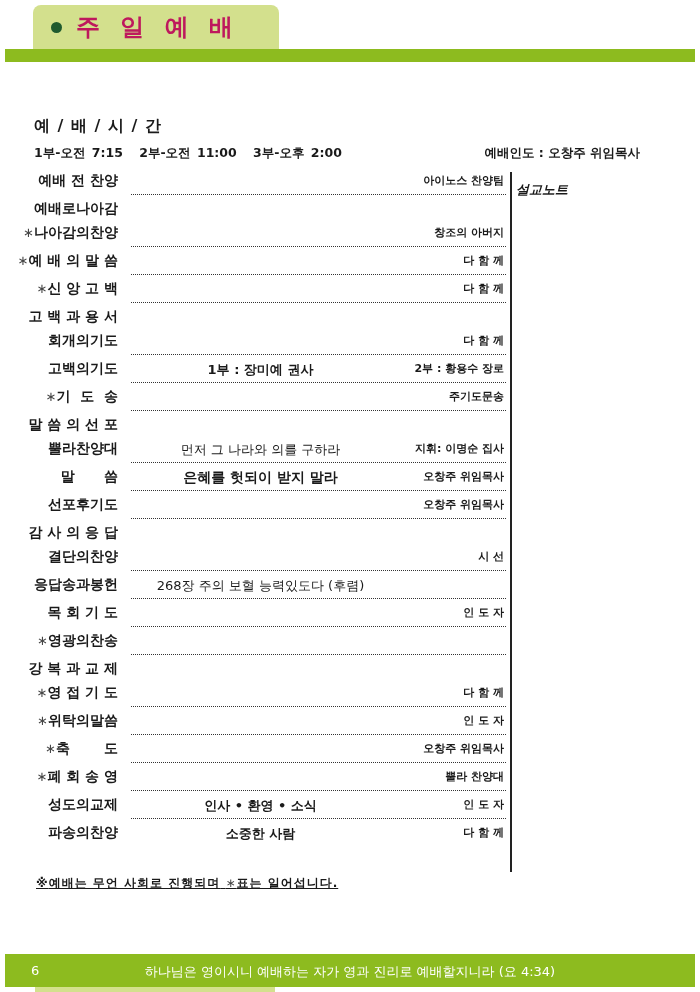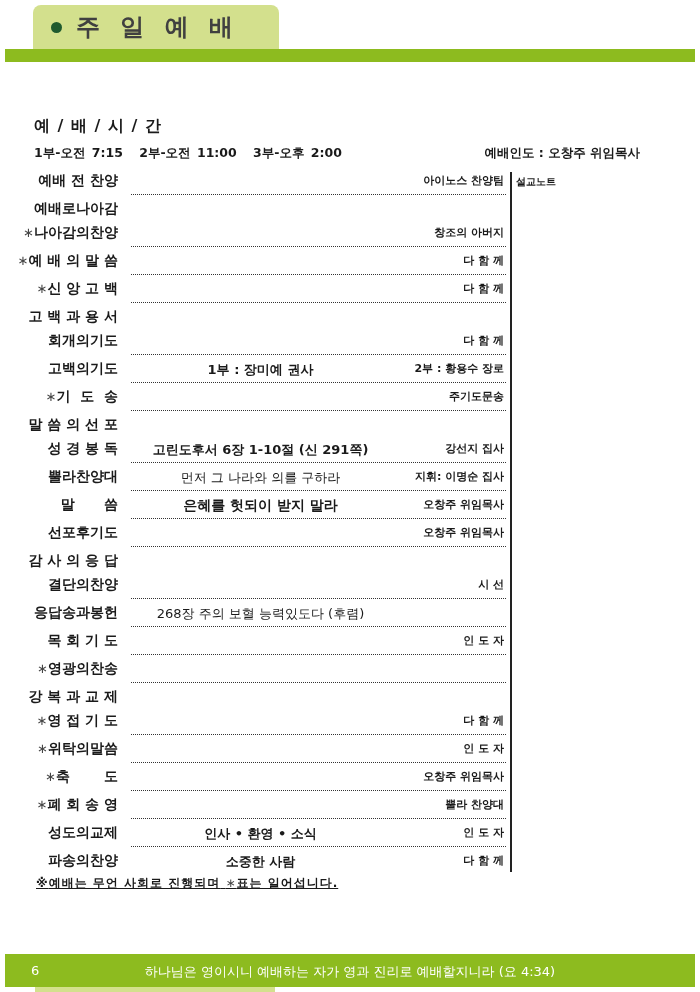--- a/index.html
+++ b/index.html
@@ -5,30 +5,30 @@
     * { box-sizing: border-box; margin: 0; padding: 0; }
     html, body { width: 700px; height: 992px; background: #ffffff; overflow: hidden; }
     body { position: relative; font-family: "DejaVu Sans", "Liberation Sans", sans-serif; color: #1a1a1a; }
 
     .title-tab {
       position: absolute; left: 33px; top: 5px; width: 246px; height: 44px;
       background: #d3e08d; border-radius: 8px 8px 0 0;
       display: flex; align-items: center; padding-left: 18px;
     }
     .title-dot { width: 11px; height: 11px; border-radius: 50%; background: #1f5a2e; margin-right: 14px; }
-    .title-text { font-size: 24px; font-weight: bold; color: #404040; letter-spacing: 6px; }
+    .title-text { font-size: 24px; font-weight: bold; color: #be185d; letter-spacing: 6px; }
     .top-bar { position: absolute; left: 5px; top: 49px; width: 690px; height: 13px; background: #8dbb1f; }
 
     .section-title { position: absolute; left: 34px; top: 116px; font-size: 16px; font-weight: bold; letter-spacing: 1px; }
     .times { position: absolute; left: 34px; top: 145px; font-size: 12.5px; font-weight: bold; word-spacing: 2px; }
     .times span { margin-right: 10px; }
     .leader { position: absolute; right: 60px; top: 145px; font-size: 12.5px; font-weight: bold; }
 
     .vline { position: absolute; left: 510px; top: 172px; width: 1.5px; height: 700px; background: #222; }
-    .notes-label { position: absolute; left: 516px; top: 175px; font-size: 10px; font-weight: bold; }
+    .notes-label { position: absolute; left: 516px; top: 181px; font-size: 13px; font-weight: bold; font-style: italic; }
 
     .order { position: absolute; left: 0; top: 168px; width: 510px; }
     .row { position: relative; height: 28px; }
     .row.header { height: 24px; }
     .row .label {
       position: absolute; right: 392px; top: 4px; font-size: 14px; font-weight: bold;
       white-space: nowrap; text-align: right;
     }
     .row .label .star { font-weight: normal; font-size: 13px; color: #444; }
     .row .line {
@@ -112,26 +112,20 @@
     </div>
     <div class="row">
       <div class="label"><span class="star">∗</span><span style="white-space: pre;">기  도  송</span></div>
       <div class="right">주기도문송</div>
       <div class="line"></div>
     </div>
     <div class="row header">
       <div class="label"><span style="white-space: pre;">말 씀 의 선 포</span></div>
     </div>
     <div class="row">
-      <div class="label"><span style="white-space: pre;">성 경 봉 독</span></div>
-      <div class="mid">고린도후서 6장 1-10절 (신 291쪽)</div>
-      <div class="right">강선지 집사</div>
-      <div class="line"></div>
-    </div>
-    <div class="row">
       <div class="label"><span style="white-space: pre;">뿔라찬양대</span></div>
       <div class="mid light">먼저 그 나라와 의를 구하라</div>
       <div class="right">지휘: 이명순 집사</div>
       <div class="line"></div>
     </div>
     <div class="row">
       <div class="label"><span style="white-space: pre;">말      씀</span></div>
       <div class="mid big">은혜를 헛되이 받지 말라</div>
       <div class="right">오창주 위임목사</div>
       <div class="line"></div>

